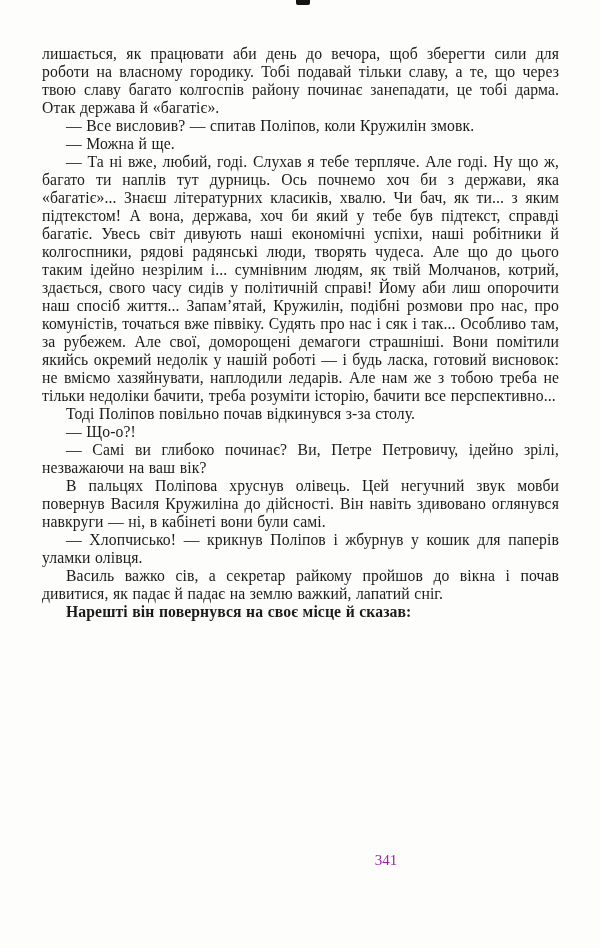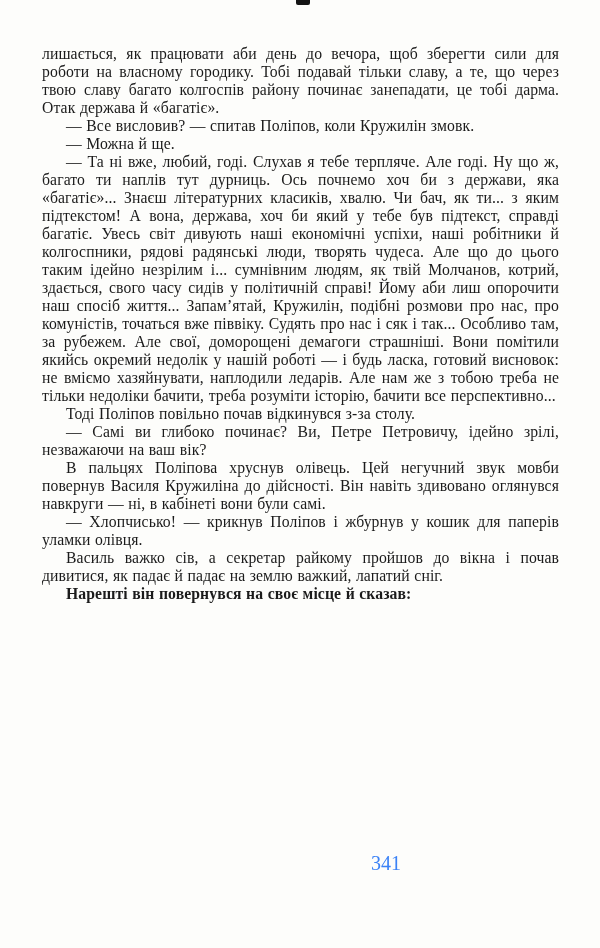--- a/index.html
+++ b/index.html
@@ -47,37 +47,38 @@
   }
   p.para.bold {
     font-weight: bold;
   }
   .folio {
     position: absolute;
     top: 852px;
     left: 330px;
     width: 112px;
     text-align: center;
-    font-size: 20px;
-    color: #3b82f6;
+    font-size: 15px;
+    color: #a21caf;
   }
 </style>
 </head>
 <body>
 
 <div class="page">
 
   <div class="scan-artifact"></div>
 
   <div class="text-block">
       <p class="para">лишається, як працювати аби день до вечора, щоб зберегти сили для роботи на власному городику. Тобі подавай тільки славу, а те, що через твою славу багато колгоспів району починає занепадати, це тобі дарма. Отак держава й «багатіє».</p>
       <p class="para indent">— Все висловив? — спитав Поліпов, коли Кружилін змовк.</p>
       <p class="para indent">— Можна й ще.</p>
       <p class="para indent">— Та ні вже, любий, годі. Слухав я тебе терпляче. Але годі. Ну що ж, багато ти наплів тут дурниць. Ось почнемо хоч би з держави, яка «багатіє»... Знаєш літературних класиків, хвалю. Чи бач, як ти... з яким підтекстом! А вона, держава, хоч би який у тебе був підтекст, справді багатіє. Увесь світ дивують наші економічні успіхи, наші робітники й колгоспники, рядові радянські люди, творять чудеса. Але що до цього таким ідейно незрілим і... сумнівним людям, як твій Молчанов, котрий, здається, свого часу сидів у політичній справі! Йому аби лиш опорочити наш спосіб життя... Запам’ятай, Кружилін, подібні розмови про нас, про комуністів, точаться вже піввіку. Судять про нас і сяк і так... Особливо там, за рубежем. Але свої, доморощені демагоги страшніші. Вони помітили якийсь окремий недолік у нашій роботі — і будь ласка, готовий висновок: не вміємо хазяйнувати, наплодили ледарів. Але нам же з тобою треба не тільки недоліки бачити, треба розуміти історію, бачити все перспективно...</p>
       <p class="para indent">Тоді Поліпов повільно почав відкинувся з-за столу.</p>
+      <p class="para indent">— Що-о?!</p>
       <p class="para indent">— Самі ви глибоко починає? Ви, Петре Петровичу, ідейно зрілі, незважаючи на ваш вік?</p>
       <p class="para indent">В пальцях Поліпова хруснув олівець. Цей негучний звук мовби повернув Василя Кружиліна до дійсності. Він навіть здивовано оглянувся навкруги — ні, в кабінеті вони були самі.</p>
       <p class="para indent">— Хлопчисько! — крикнув Поліпов і жбурнув у кошик для паперів уламки олівця.</p>
       <p class="para indent">Василь важко сів, а секретар райкому пройшов до вікна і почав дивитися, як падає й падає на землю важкий, лапатий сніг.</p>
       <p class="para indent bold">Нарешті він повернувся на своє місце й сказав:</p>
     </div>
 
   <div class="folio">341</div>
 
 </div>

